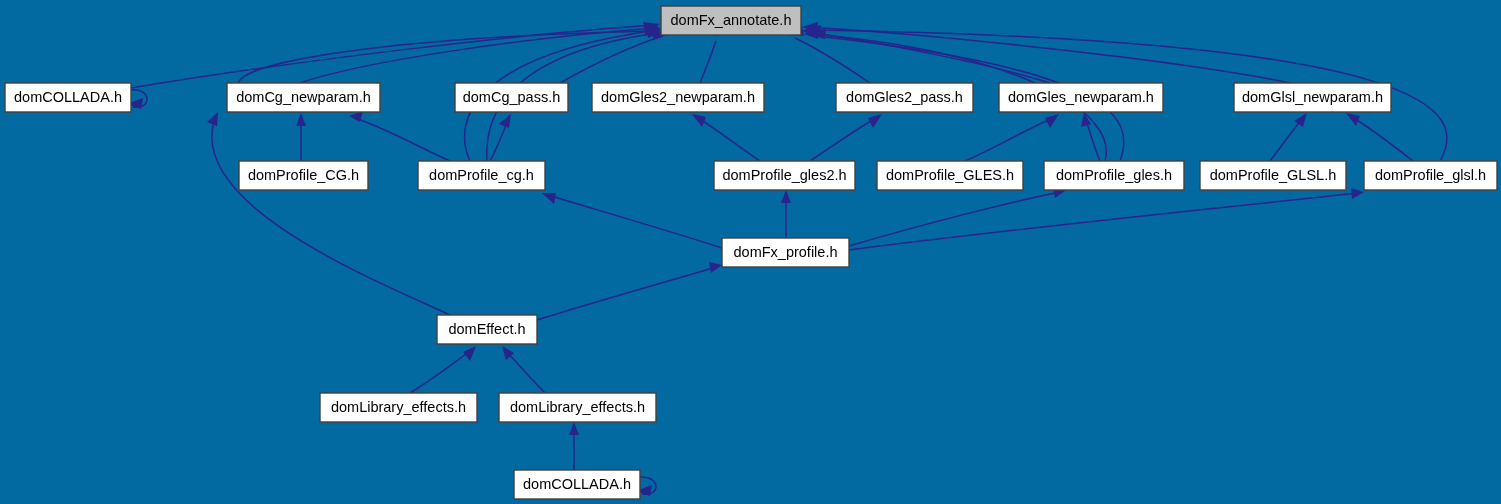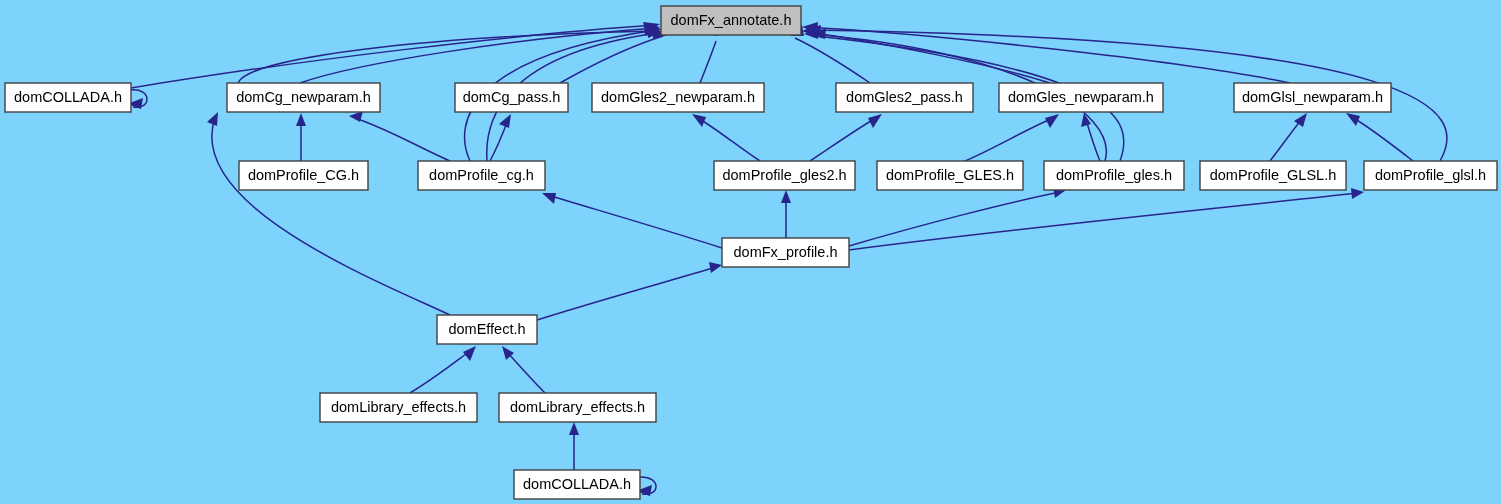--- a/index.html
+++ b/index.html
@@ -4,21 +4,21 @@
 <style>
   html, body {
     margin: 0;
     padding: 0;
     background: #ffffff;
   }
   #graph-root {
     position: relative;
     width: 1501px;
     height: 504px;
-    background: #7dd3fc;
+    background: #0369a1;
     font-family: "Liberation Sans", sans-serif;
     overflow: hidden;
   }
   svg.graph-canvas {
     position: absolute;
     left: 0;
     top: 0;
     width: 1501px;
     height: 504px;
     display: block;

